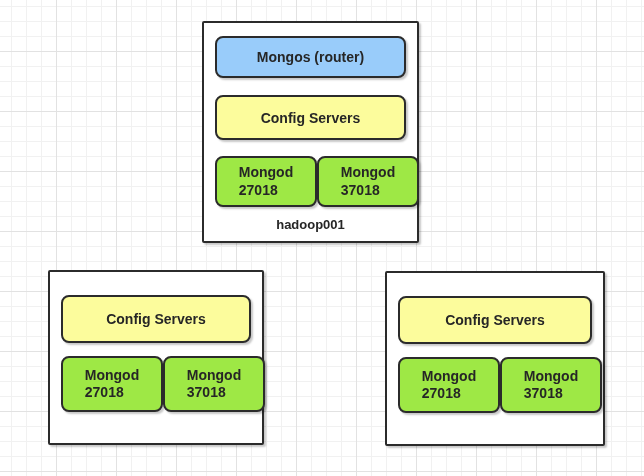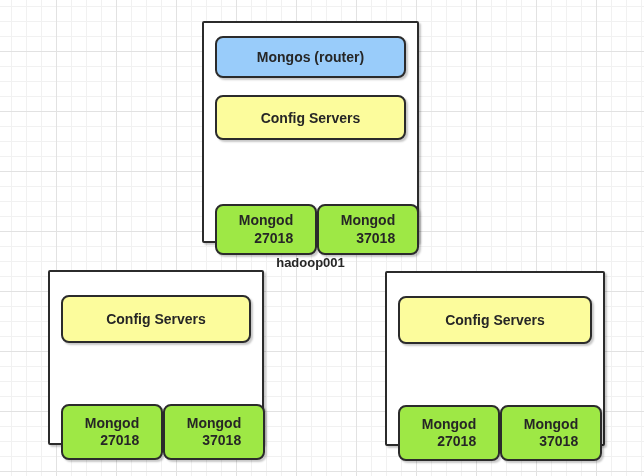--- a/index.html
+++ b/index.html
@@ -37,40 +37,39 @@
 
   .shape {
     box-sizing: border-box;
     border: 2px solid #2b2b2b;
     border-radius: 8px;
     box-shadow: 2px 2px 2px rgba(0,0,0,0.22);
     display: flex;
     align-items: center;
     justify-content: center;
     font-size: 14px;
-    text-align: right;
+    text-align: left;
     flex: none;
   }
   .mongos { height: 42px; margin-top: 13px; }
   .host-1 .config { height: 45px; margin-top: 17px; }
   .host-1 .mongod-row { margin-top: 16px; }
   .host-1 .mongod { height: 51px; }
   .host-2 .config, .host-3 .config { height: 48px; margin-top: 23px; }
   .host-2 .mongod-row, .host-3 .mongod-row { margin-top: 13px; }
   .host-2 .mongod, .host-3 .mongod { height: 56px; }
   .mongod-row {
     display: flex;
     justify-content: space-between;
     flex: none;
   }
   .mongod {
     width: 102px;
     white-space: pre-line;
     line-height: 1.25;
-    margin-top: 48px;
   }
   .host-label {
     flex: 1;
     display: flex;
     align-items: center;
     justify-content: center;
     font-size: 13px;
   }
 </style>
 </head>

